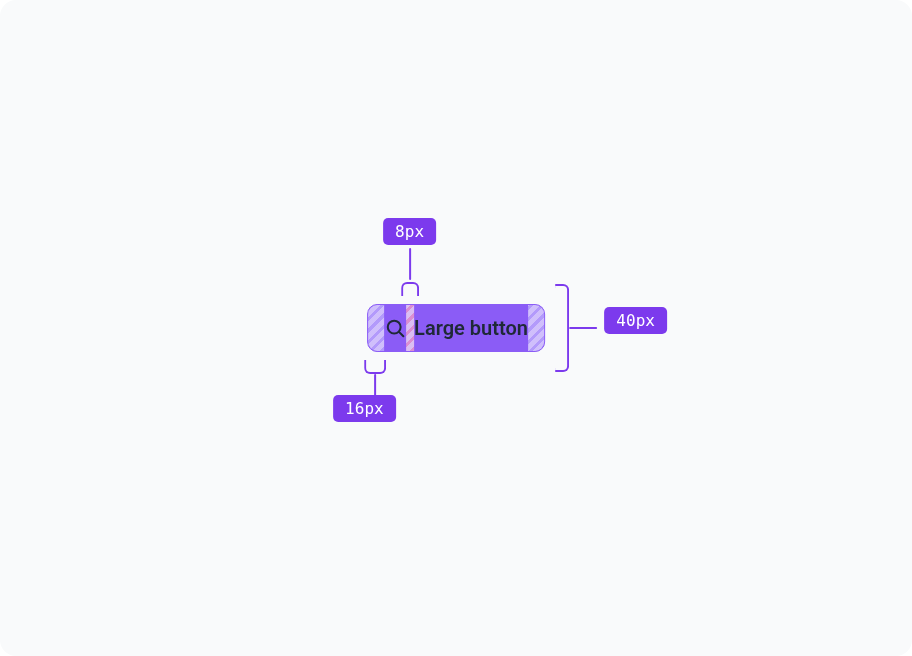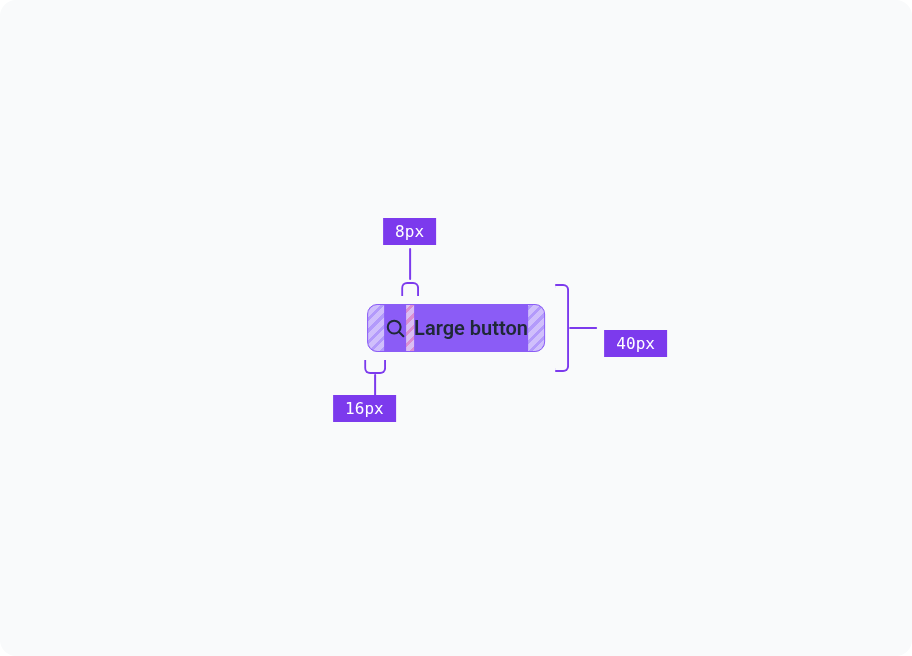--- a/index.html
+++ b/index.html
@@ -74,21 +74,21 @@
     white-space: nowrap;
   }
 
   .badge {
     position: absolute;
     background: #7c3aed;
     color: #fff;
     font-size: 16px;
     font-weight: 500;
     padding: 4px 12px;
-    border-radius: 0;
+    border-radius: 5px;
     font-family: ui-monospace, Menlo, monospace;
     white-space: nowrap;
   }
 
   .bracket {
     position: absolute;
     border-color: #7c3aed;
   }
   
   .bracket-top {
@@ -149,16 +149,16 @@
     <div class="bracket bracket-top" style="left:34px; top:-22px;"></div>
     <div class="line-top" style="left:42px; top:-56px; height:32px;"></div>
     <div class="badge" style="left:16px; top:-86px;">8px</div>
 
     <div class="bracket bracket-bottom" style="left:-3px; top:56px;"></div>
     <div class="line-top" style="left:7px; top:70px; height:32px;"></div>
     <div class="badge" style="left:-34px; top:91px;">16px</div>
 
     <div class="bracket bracket-right" style="right:-24px; top:-20px; height:88px;"></div>
     <div class="line-right" style="right:-52px; top:23px; width:28px;"></div>
-    <div class="badge" style="right:-122px; top:26px;">40px</div>
+    <div class="badge" style="right:-122px; top:3px;">40px</div>
 
   </div>
 </div>
 
 </body></html>

